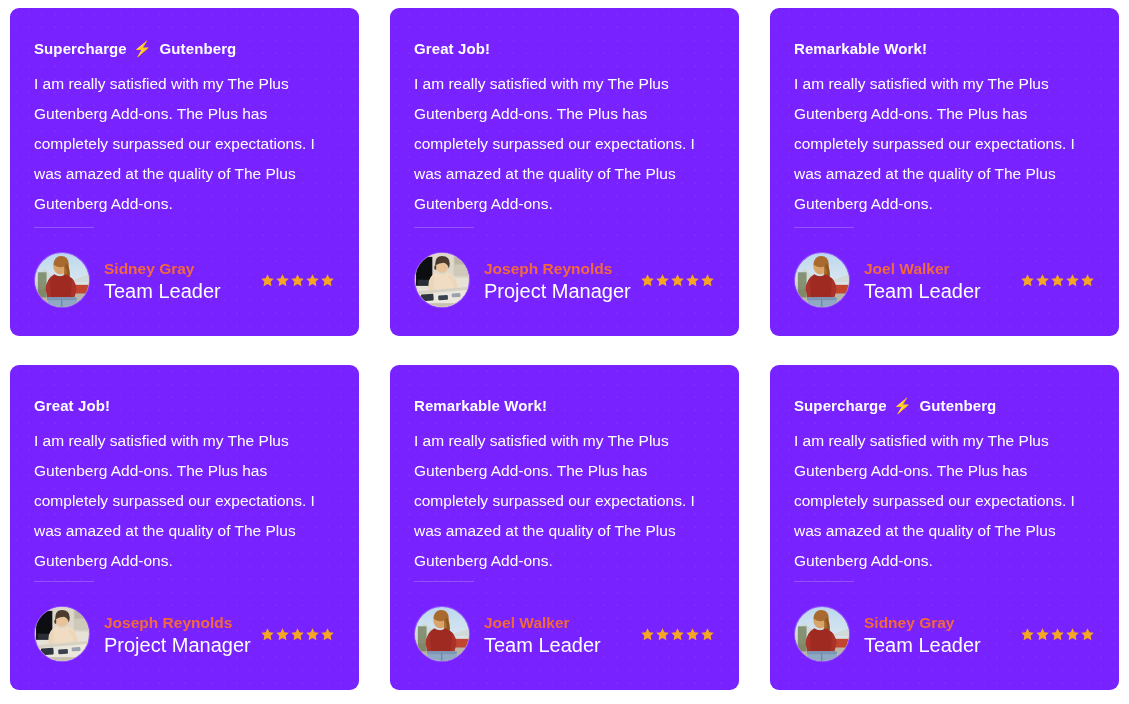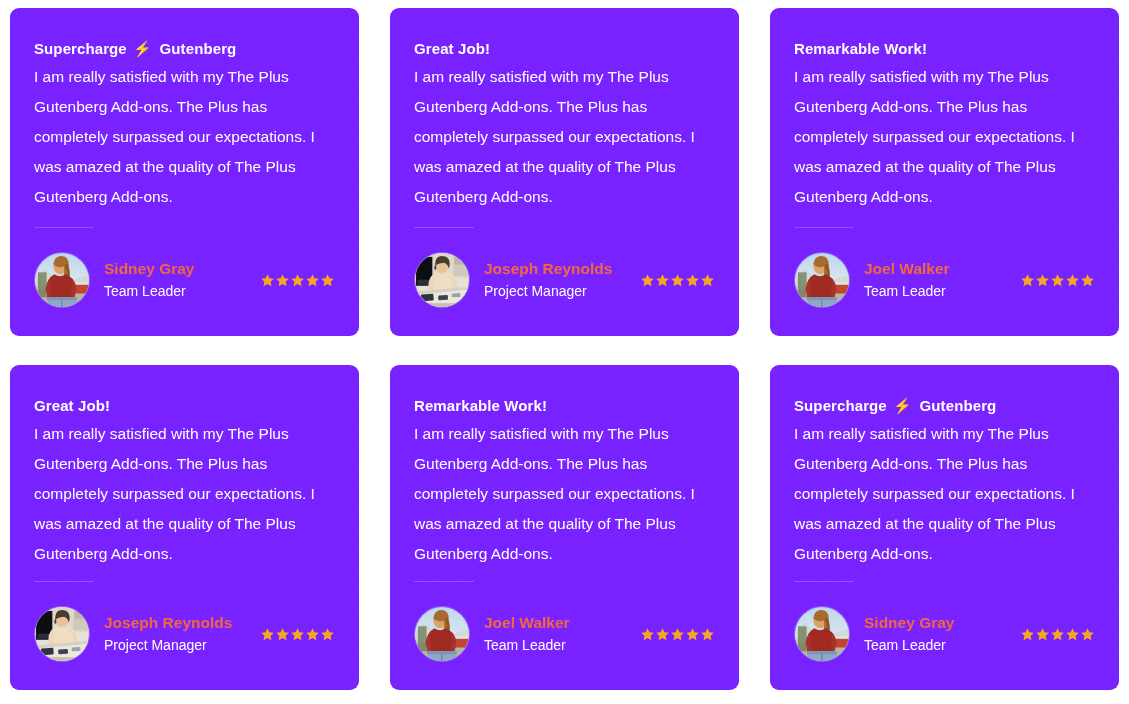--- a/index.html
+++ b/index.html
@@ -62,21 +62,21 @@
     color: #f97316;
     font-size: 15px;
     vertical-align: baseline;
   }
 
   .card-body {
     font-size: 15.5px;
     color: #ffffff;
     line-height: 30px;
     font-weight: 400;
-    margin-top: 0;
+    margin-top: 7px;
     max-width: 305px;
   }
 
   .divider {
     width: 60px;
     height: 1px;
     background: rgba(255,255,255,0.22);
     margin-top: auto;
   }
 
@@ -108,21 +108,21 @@
 
   .author-name {
     font-size: 15.5px;
     font-weight: 700;
     color: #f2683c;
     line-height: 22px;
     white-space: nowrap;
   }
 
   .author-role {
-    font-size: 14px;
+    font-size: 20px;
     color: #ffffff;
     line-height: 21px;
     white-space: nowrap;
     margin-top: 1px;
   }
 
   .stars {
     margin-left: auto;
     display: flex;
     gap: 0px;

